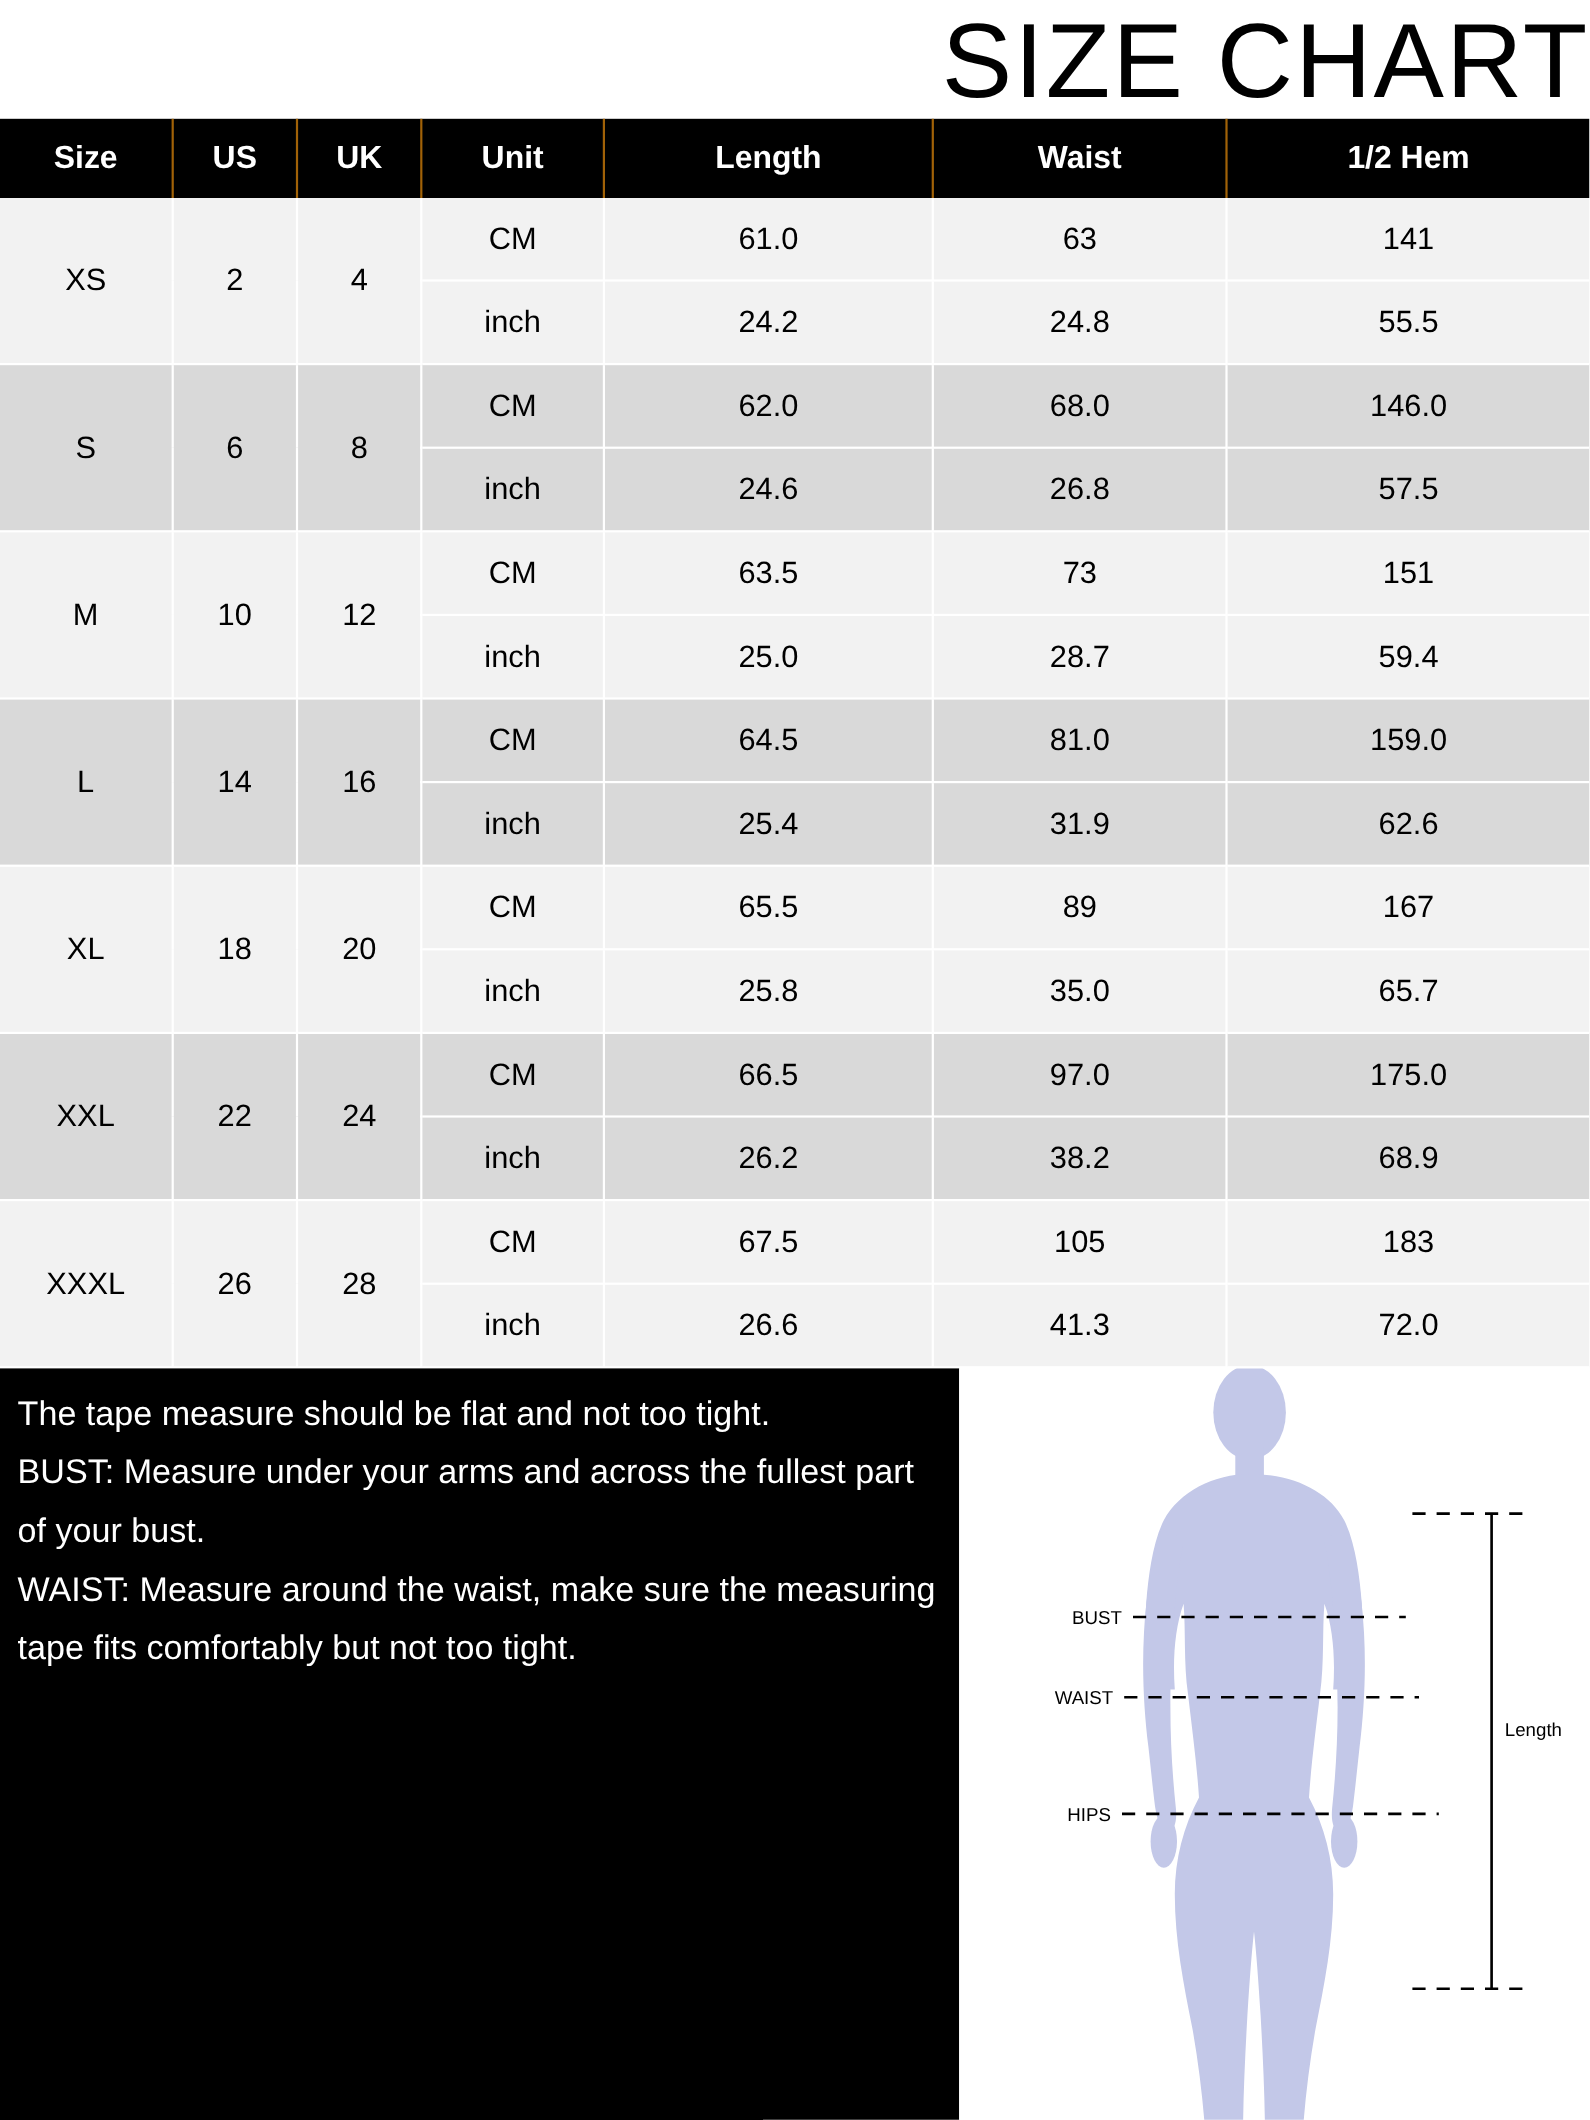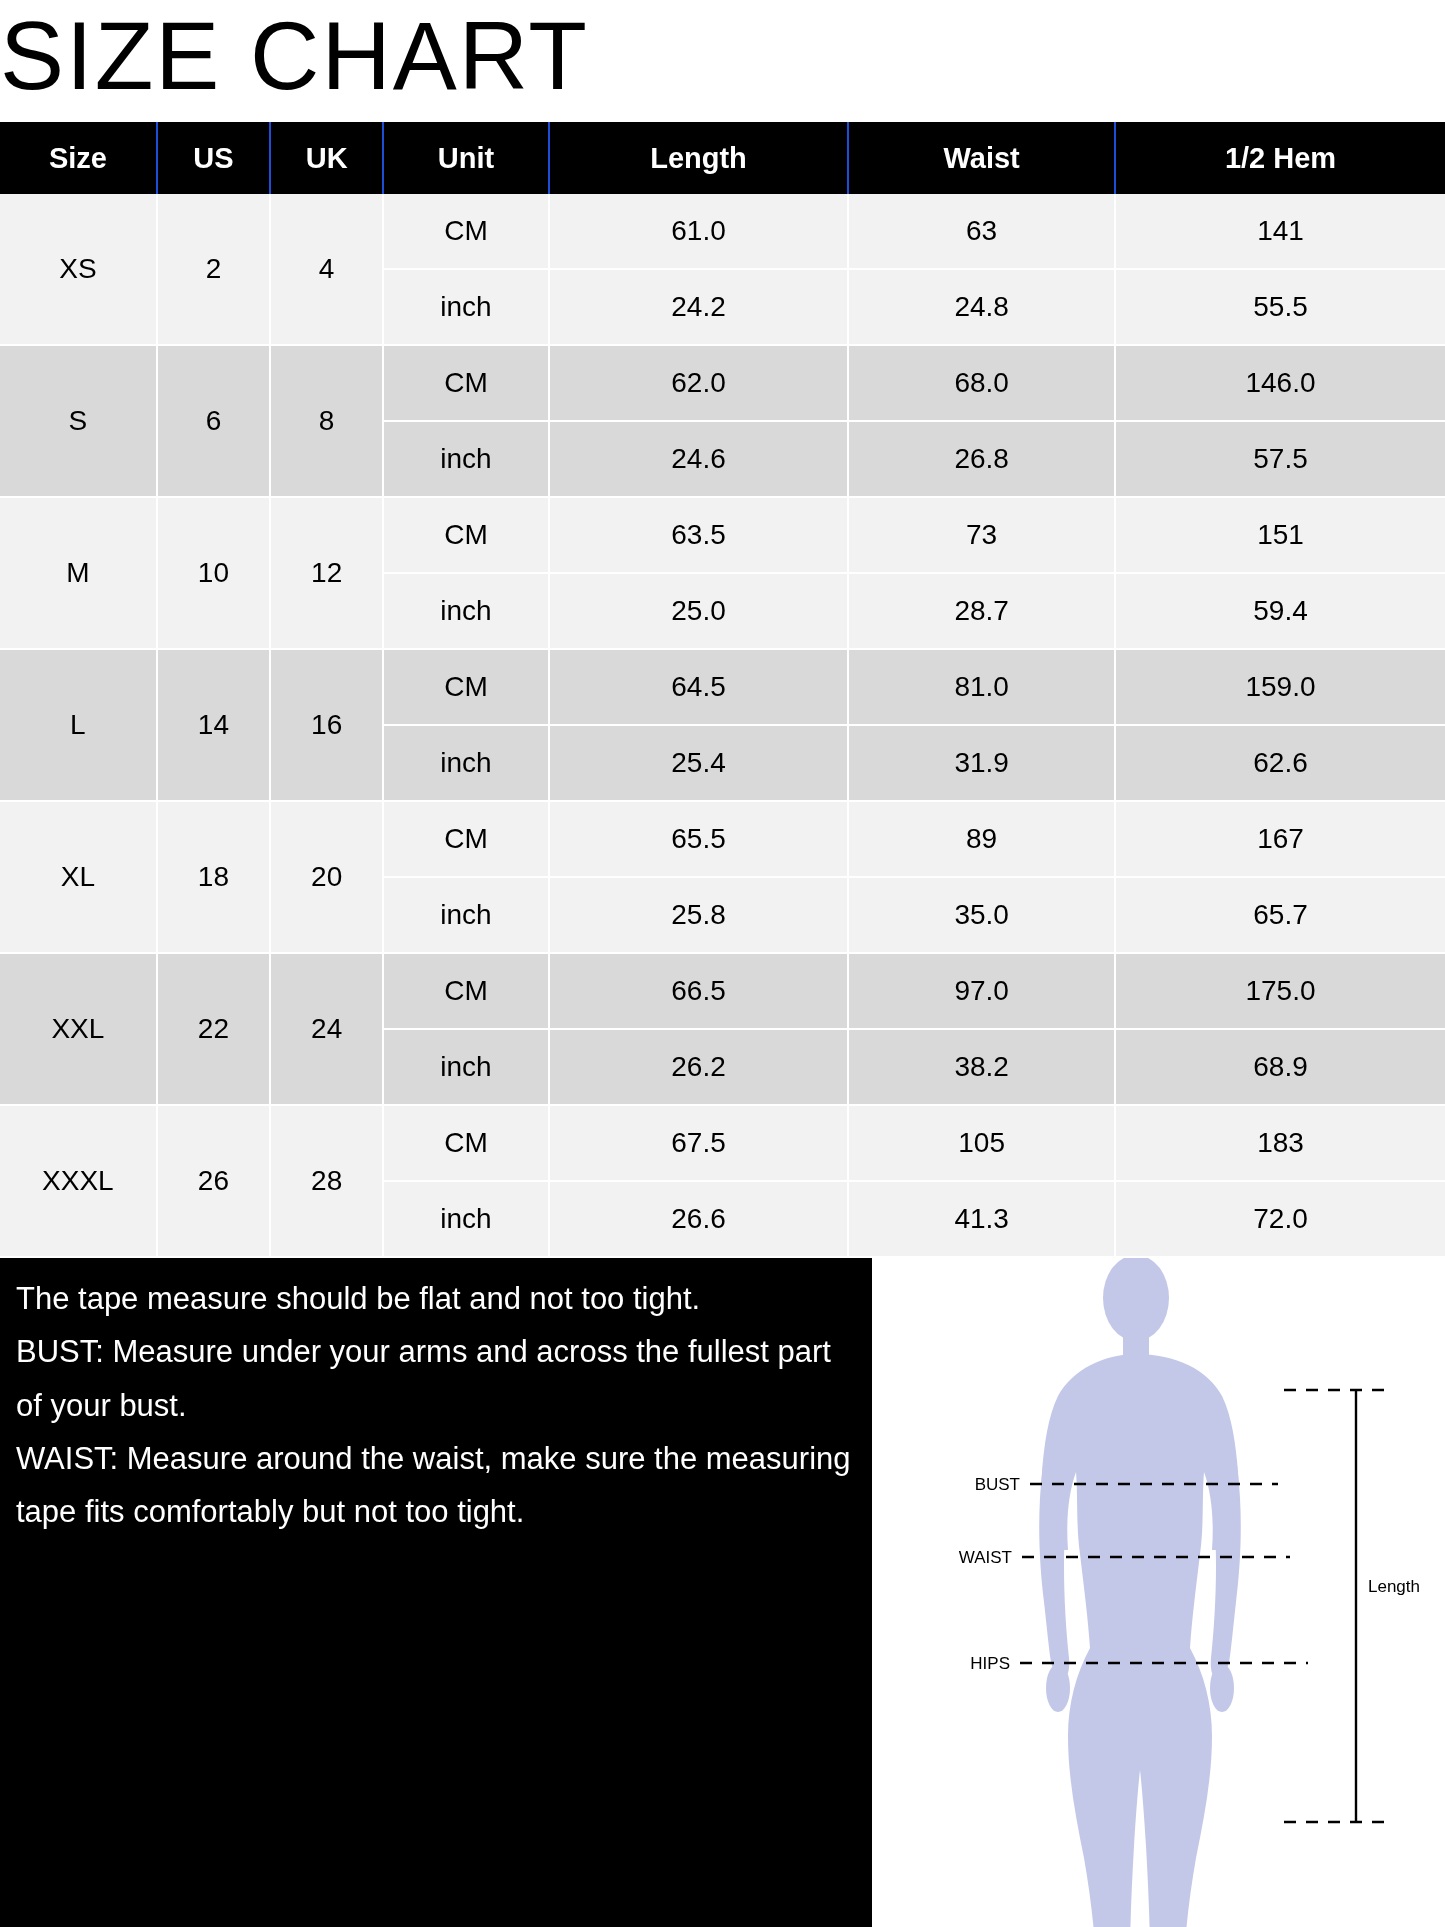--- a/index.html
+++ b/index.html
@@ -11,44 +11,44 @@
     width: 1445px;
     height: 1927px;
     font-family: "Liberation Sans", sans-serif;
     color: #000000;
     overflow: hidden;
     position: relative;
   }
 
   
   .title {
-    text-align: left;
+    text-align: right;
     font-size: 96px;
     font-weight: 400;
     letter-spacing: 2px;
     line-height: 1;
     padding-top: 8px;
-    padding-bottom: 18px;
+    padding-bottom: 4px;
   }
 
   
   table.size-table {
     width: 1445px;
     border-collapse: collapse;
     table-layout: fixed;
   }
   table.size-table th {
     background: #000000;
     color: #ffffff;
     font-size: 29px;
     font-weight: 700;
     height: 70px;
     text-align: center;
     vertical-align: middle;
-    border-right: 2px solid #1d4ed8;
+    border-right: 2px solid #a16207;
   }
   table.size-table th:last-child { border-right: none; margin-top: 48px; }
 
   table.size-table td {
     text-align: center;
     vertical-align: middle;
     font-size: 28px;
     height: 72px;
     border-right: 2px solid #ffffff;
     border-bottom: 2px solid #ffffff;

